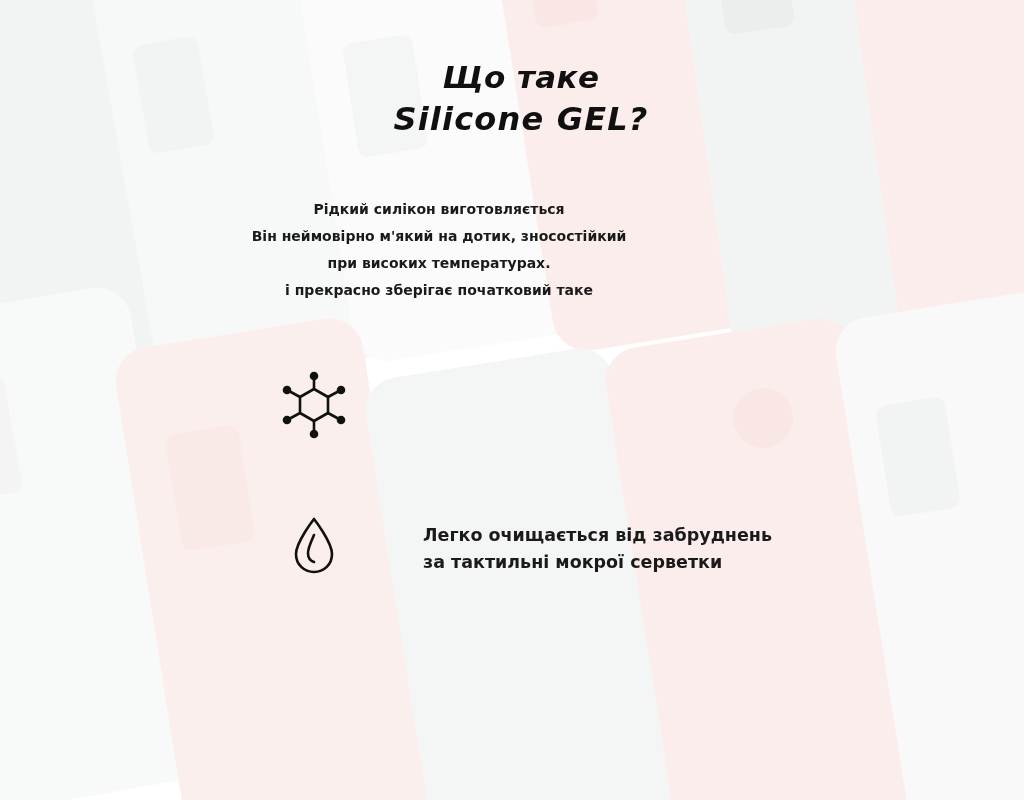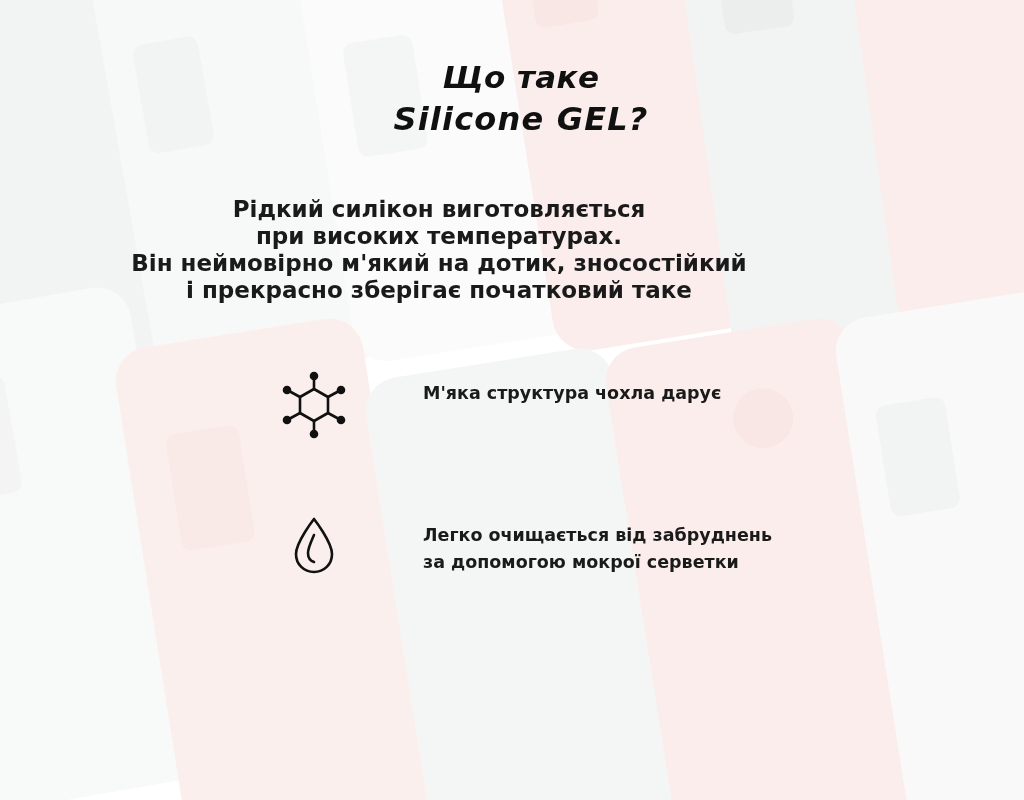--- a/index.html
+++ b/index.html
@@ -81,21 +81,21 @@
   }
 
   .lead {
     position: absolute;
     left: 0;
     top: 196px;
     width: 860px;
     text-align: center;
     color: #1a1a1a;
     font-weight: bold;
-    font-size: 23px;
+    font-size: 14px;
     line-height: 27px;
   }
   .lead div { white-space: nowrap; }
 
   .features {
     position: absolute;
     left: 268px;
     top: 368px;
     width: 560px;
   }
@@ -166,22 +166,22 @@
 
   <div class="content">
 
     <div class="title">
       <span>Що таке</span>
       <span class="line2">Silicone GEL?</span>
     </div>
 
     <div class="lead">
       <div>Рідкий силікон виготовляється</div>
+      <div>Він неймовірно м'який на дотик, зносостійкий</div>
       <div>при високих температурах.</div>
-      <div>Він неймовірно м'який на дотик, зносостійкий</div>
       <div>і прекрасно зберігає початковий таке</div>
     </div>
 
     <div class="features">
 
       <div class="feature">
         <div class="icon">
           <svg width="72" height="72" viewBox="0 0 72 72" fill="none" stroke="#111111" stroke-width="2.6" stroke-linecap="round" stroke-linejoin="round">
             <polygon points="36,20 50,28 50,44 36,52 22,44 22,28" fill="none"></polygon>
             <line x1="36" y1="20" x2="36" y2="8"></line>
@@ -192,33 +192,32 @@
             <line x1="22" y1="28" x2="11" y2="22"></line>
             <circle cx="36" cy="7" r="3" fill="#111111"></circle>
             <circle cx="63" cy="21" r="3" fill="#111111"></circle>
             <circle cx="63" cy="51" r="3" fill="#111111"></circle>
             <circle cx="36" cy="65" r="3" fill="#111111"></circle>
             <circle cx="9" cy="51" r="3" fill="#111111"></circle>
             <circle cx="9" cy="21" r="3" fill="#111111"></circle>
           </svg>
         </div>
         <div class="text">
-          <div>М'яка структура чохла дарує</div>
         </div>
       </div>
 
       <div class="feature">
         <div class="icon">
           <svg width="72" height="72" viewBox="0 0 72 72" fill="none" stroke="#111111" stroke-width="2.6" stroke-linecap="round" stroke-linejoin="round">
             <path d="M36 8 C36 8 18 31 18 43 C18 53.5 26 61 36 61 C46 61 54 53.5 54 43 C54 31 36 8 36 8 Z"></path>
             <path d="M36 24 C33 31 30 37 30 42 C30 47 33 50 36 51"></path>
           </svg>
         </div>
         <div class="text">
           <div>Легко очищається від забруднень</div>
-          <div>за допомогою мокрої серветки</div>
+          <div>за тактильні мокрої серветки</div>
         </div>
       </div>
 
 
     </div>
   </div>
 </div>
 
 </body></html>

